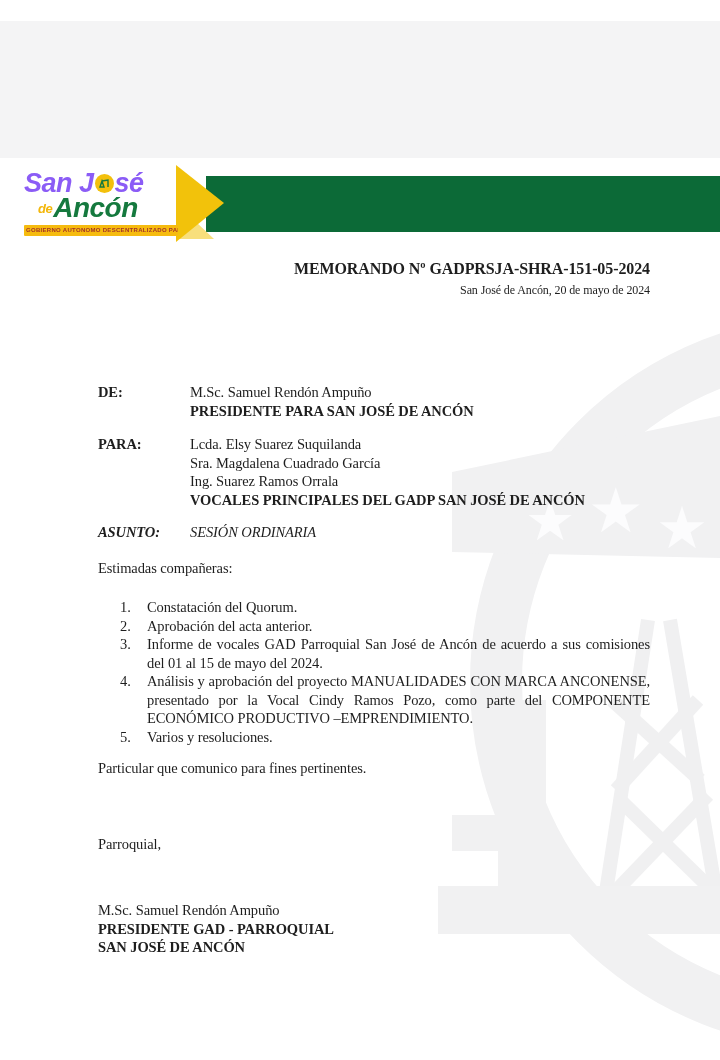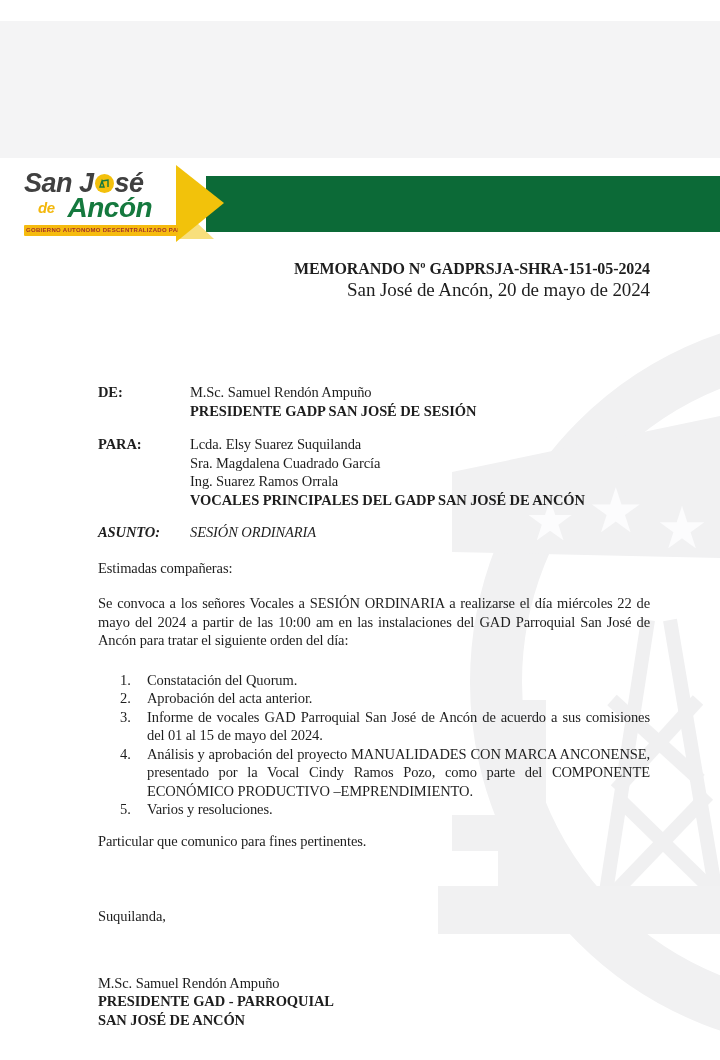--- a/index.html
+++ b/index.html
@@ -11,41 +11,41 @@
   .page { position:relative; width:720px; height:1060px; overflow:hidden; background:#fff; }
 
   .top-gray { position:absolute; left:0; top:21px; width:720px; height:137px; background:#f4f4f5; }
 
   .watermark { position:absolute; left:0; top:0; z-index:0; }
 
   
   .logo { position:absolute; left:24px; top:170px; z-index:3;
           font-family:"Liberation Sans","DejaVu Sans",sans-serif;
           font-style:italic; font-weight:bold; line-height:1; }
-  .logo-line1 { font-size:27px; color:#404040; letter-spacing:-0.5px; }
+  .logo-line1 { font-size:27px; color:#8b5cf6; letter-spacing:-0.5px; }
   .logo-o { display:inline-block; width:19px; height:19px; border-radius:50%;
             background:#f3c00c; position:relative; top:1px; margin:0 1px; }
   .logo-o .pump { position:absolute; left:4px; top:4px; width:11px; height:10px; }
   .logo-line2 { font-size:28px; color:#15793e; letter-spacing:-0.5px; margin-top:-3px; margin-left:14px; }
-  .logo-de { font-size:15px; color:#f3b70b; margin-right:13px; vertical-align:4px; }
+  .logo-de { font-size:13px; color:#f3b70b; margin-right:1px; vertical-align:4px; }
   .logo-strip { margin-top:3px; width:150px; background:#f6bb0f; color:#a33327;
                 font-style:normal; font-weight:bold; font-size:6px; line-height:9px;
                 text-align:center; letter-spacing:0.3px; padding:1px 2px; border-radius:1px;
                 white-space:nowrap; overflow:hidden; }
 
   
   .banner-green { position:absolute; left:206px; top:176px; right:0; height:56px;
                   background:#0c6a37; z-index:1; }
   .banner-arrow { position:absolute; left:174px; top:163px; z-index:2; }
 
   
   .content { position:absolute; left:98px; top:257px; width:552px; z-index:2;
              font-size:14.5px; line-height:18.5px; }
   .memo-title { text-align:right; font-weight:bold; font-size:16px; line-height:23px; }
-  .memo-date  { text-align:right; font-size:19px; line-height:20px; }
+  .memo-date  { text-align:right; font-size:12px; line-height:20px; }
 
   .fields { margin-top:83px; }
   .frow { display:flex; }
   .flabel { width:92px; flex:none; font-weight:bold; }
   .fvalue { flex:1; }
   .bold { font-weight:bold; }
   .mt-para  { margin-top:15px; }
   .mt-asunto{ margin-top:14px;font-style:italic; }
 
   .salutation { margin-top:17px; }
@@ -107,21 +107,21 @@
   <div class="content">
 
     <div class="memo-title">MEMORANDO Nº GADPRSJA-SHRA-151-05-2024</div>
     <div class="memo-date">San José de Ancón, 20 de mayo de 2024</div>
 
     <div class="fields">
       <div class="frow">
         <div class="flabel">DE:</div>
         <div class="fvalue">
           <div>M.Sc. Samuel Rendón Ampuño</div>
-          <div class="bold">PRESIDENTE GADP SAN JOSÉ DE SESIÓN</div>
+          <div class="bold">PRESIDENTE PARA SAN JOSÉ DE ANCÓN</div>
         </div>
       </div>
 
       <div class="frow mt-para">
         <div class="flabel">PARA:</div>
         <div class="fvalue">
           <div>Lcda. Elsy Suarez Suquilanda</div>
           <div>Sra. Magdalena Cuadrado García</div>
           <div>Ing. Suarez Ramos Orrala</div>
           <div class="bold">VOCALES PRINCIPALES DEL GADP SAN JOSÉ DE ANCÓN</div>
@@ -129,21 +129,20 @@
       </div>
 
       <div class="frow mt-asunto">
         <div class="flabel">ASUNTO:</div>
         <div class="fvalue">SESIÓN ORDINARIA</div>
       </div>
     </div>
 
     <div class="salutation">Estimadas compañeras:</div>
 
-    <div class="bodytext">Se convoca a los señores Vocales a SESIÓN ORDINARIA a realizarse el día miércoles 22 de mayo del 2024 a partir de las 10:00 am en las instalaciones del GAD Parroquial San José de Ancón para tratar el siguiente orden del día:</div>
 
     <div class="agenda">
       <div class="arow">
         <div class="anum">1.</div>
         <div class="atext">Constatación del Quorum.</div>
       </div>
       <div class="arow">
         <div class="anum">2.</div>
         <div class="atext">Aprobación del acta anterior.</div>
       </div>
@@ -156,21 +155,21 @@
         <div class="atext">Análisis y aprobación del proyecto MANUALIDADES CON MARCA ANCONENSE, presentado por la Vocal Cindy Ramos Pozo, como parte del COMPONENTE ECONÓMICO PRODUCTIVO –EMPRENDIMIENTO.</div>
       </div>
       <div class="arow">
         <div class="anum">5.</div>
         <div class="atext">Varios y resoluciones.</div>
       </div>
     </div>
 
     <div class="closing">Particular que comunico para fines pertinentes.</div>
 
-    <div class="farewell">Suquilanda,</div>
+    <div class="farewell">Parroquial,</div>
 
     <div class="sig">
       <div>M.Sc. Samuel Rendón Ampuño</div>
       <div class="bold">PRESIDENTE GAD - PARROQUIAL</div>
       <div class="bold">SAN JOSÉ DE ANCÓN</div>
     </div>
 
   </div>
 </div>
 

